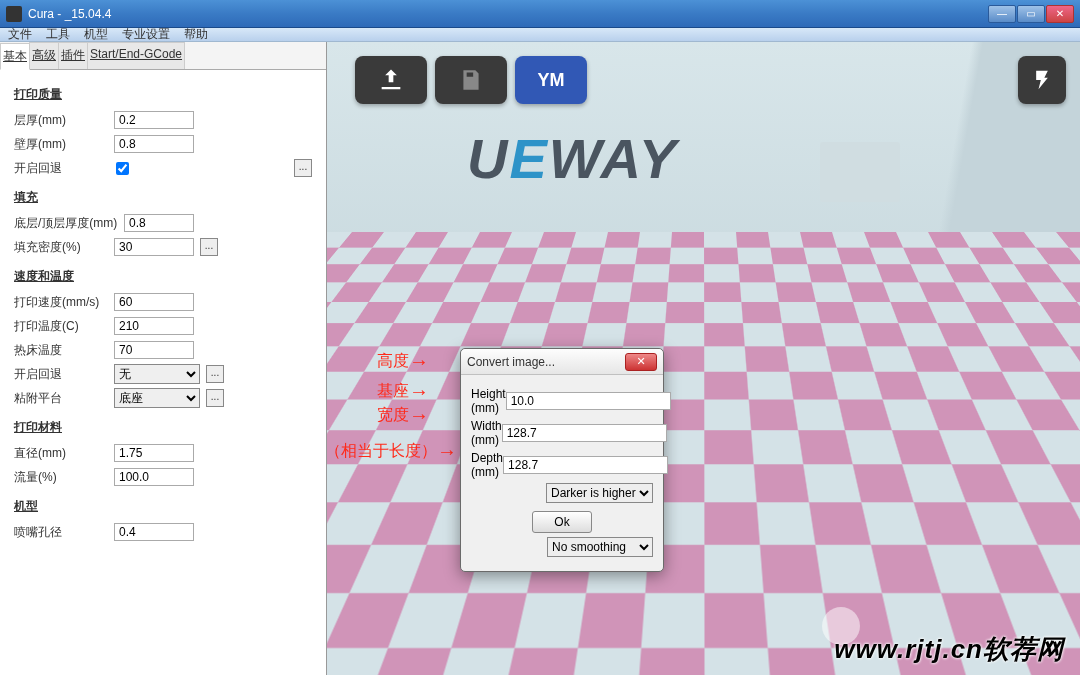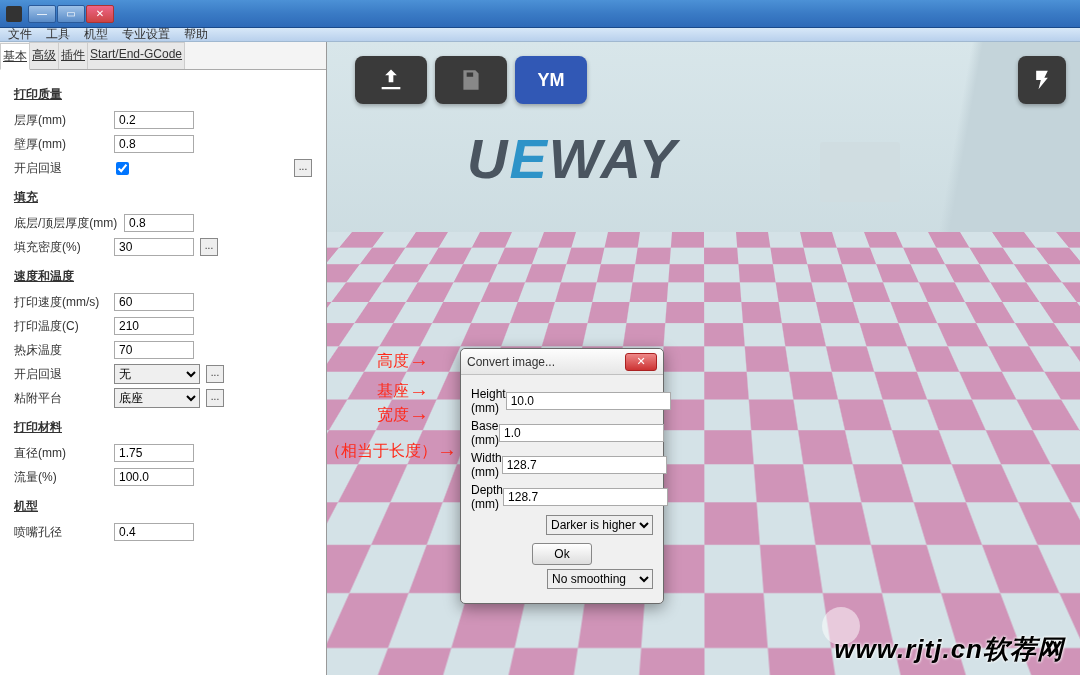--- a/index.html
+++ b/index.html
@@ -65,20 +65,21 @@
 .okbtn { width:60px; height:22px; border:1px solid #888; background:linear-gradient(180deg,#fff,#ddd); border-radius:3px; cursor:pointer; font-size:12px; }
 
 .watermark { position:absolute; bottom:8px; right:16px; font-size:26px; font-weight:bold; color:#000; text-shadow: 0 0 3px #fff, 0 0 3px #fff; font-style: italic; letter-spacing:1px; }
 .wx-ico { position:absolute; bottom:30px; right:220px; width:38px; height:38px; border-radius:50%; background:#fff; opacity:.5; }
 </style>
 </head>
 <body>
 
 <div class="titlebar">
   <div class="ico"></div>
+  <div class="ttl">Cura - _15.04.4</div>
   <div class="winbtns">
     <div class="winbtn">—</div>
     <div class="winbtn">▭</div>
     <div class="winbtn close">✕</div>
   </div>
 </div>
 
 <div class="menubar">
   <span>文件</span>
   <span>工具</span>
@@ -211,24 +212,20 @@
   <div class="dlg-tb">
     <div class="dt">Convert image...</div>
     <div class="dlg-x">✕</div>
   </div>
   <div class="dlg-body">
     <div class="drow">
       <label>Height (mm)</label>
       <input type="text" value="10.0" style="">
     </div>
     <div class="drow">
-      <label>Base (mm)</label>
-      <input type="text" value="1.0" style="">
-    </div>
-    <div class="drow">
       <label>Width (mm)</label>
       <input type="text" value="128.7" style="">
     </div>
     <div class="drow">
       <label>Depth (mm)</label>
       <input type="text" value="128.7" style="">
     </div>
     <div class="drow">
         <label></label>
       <select><option>Darker is higher</option></select>

